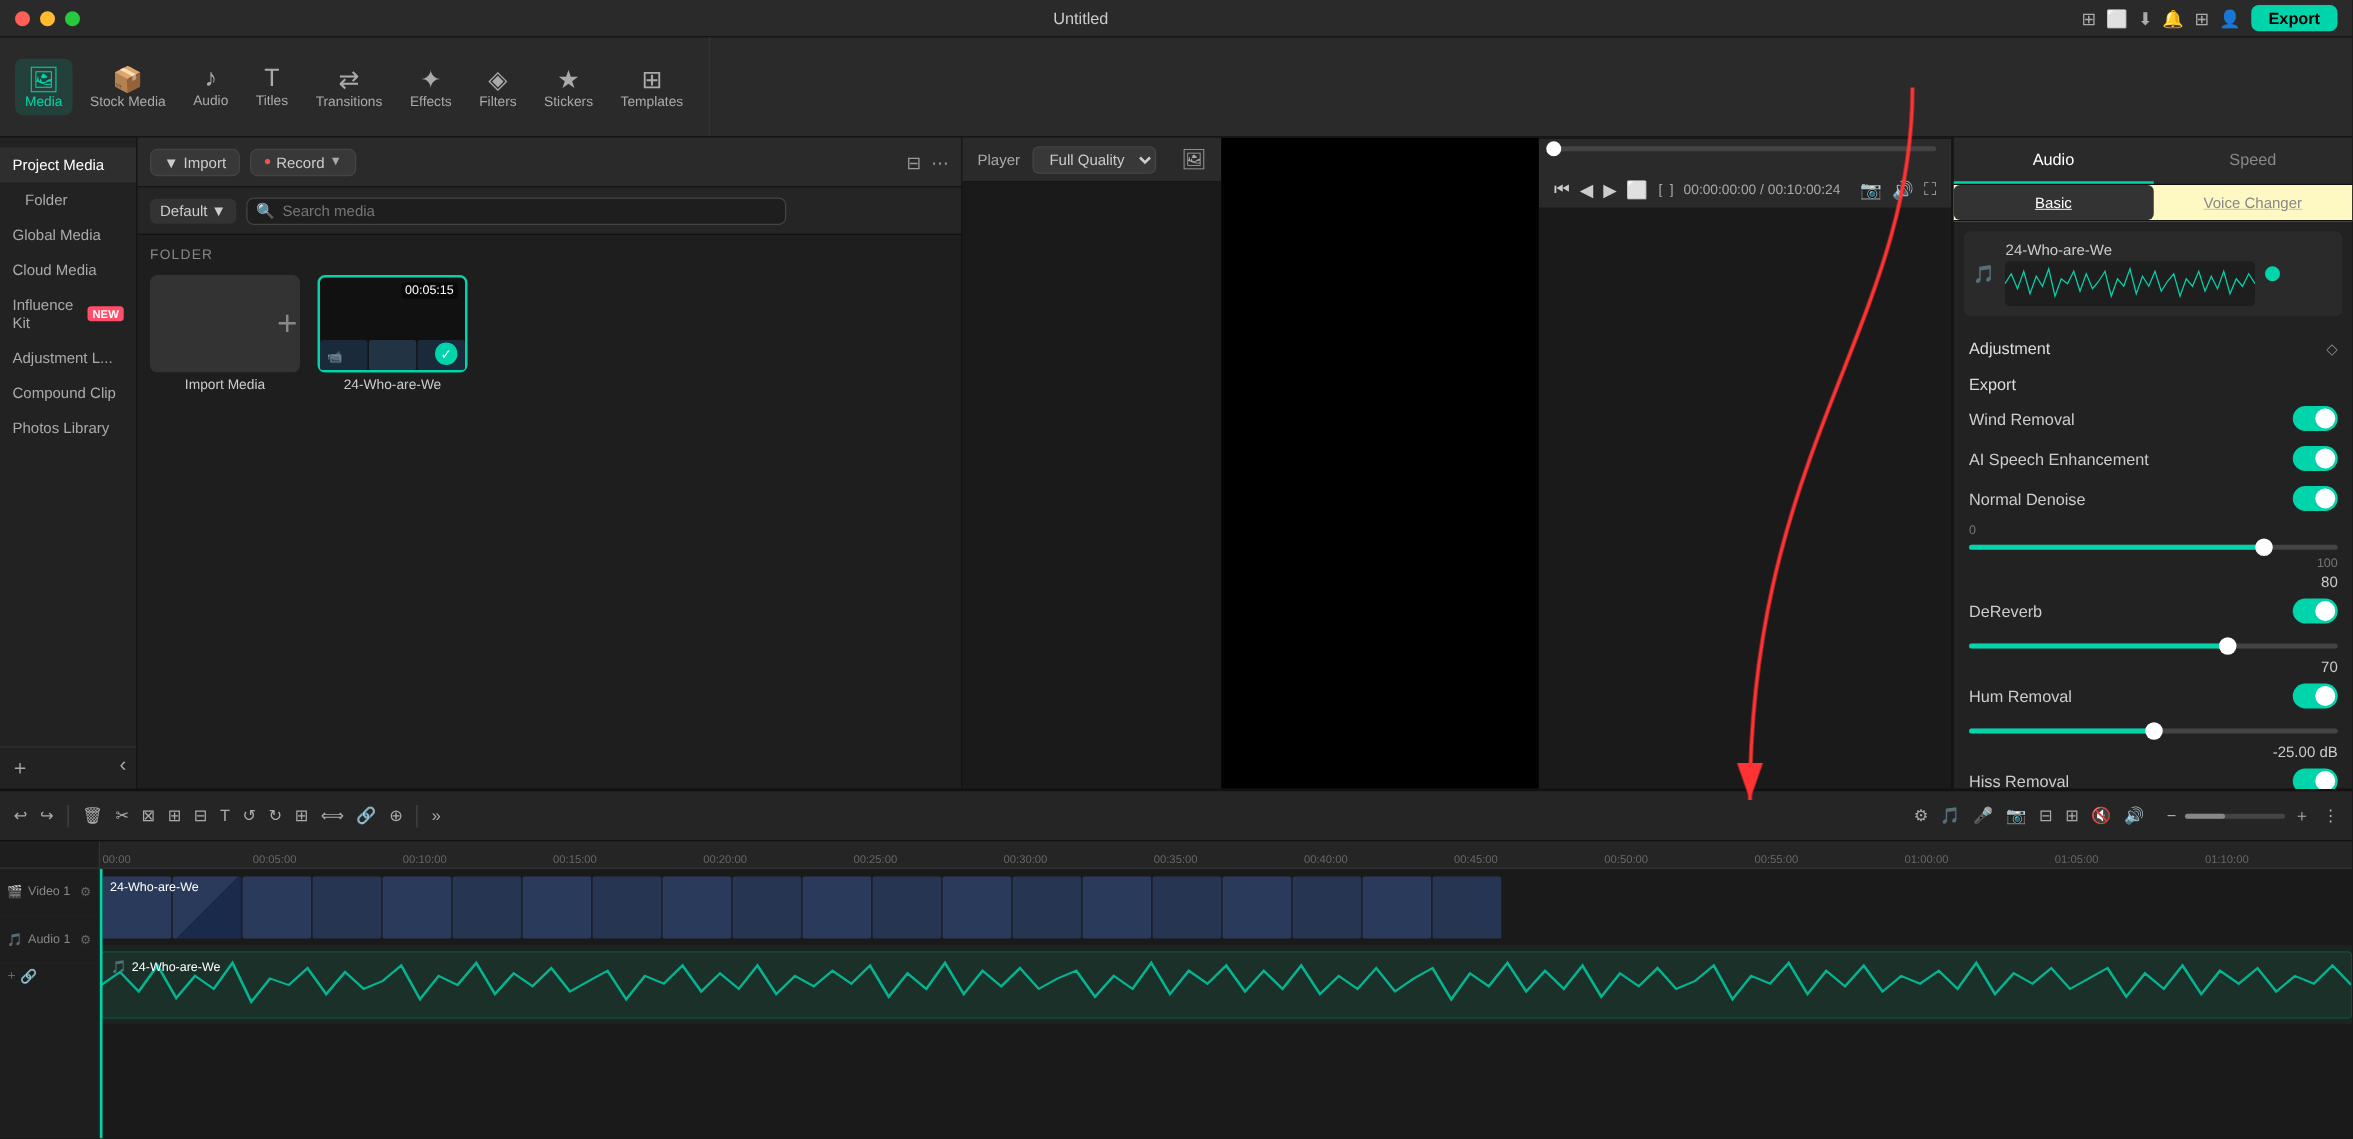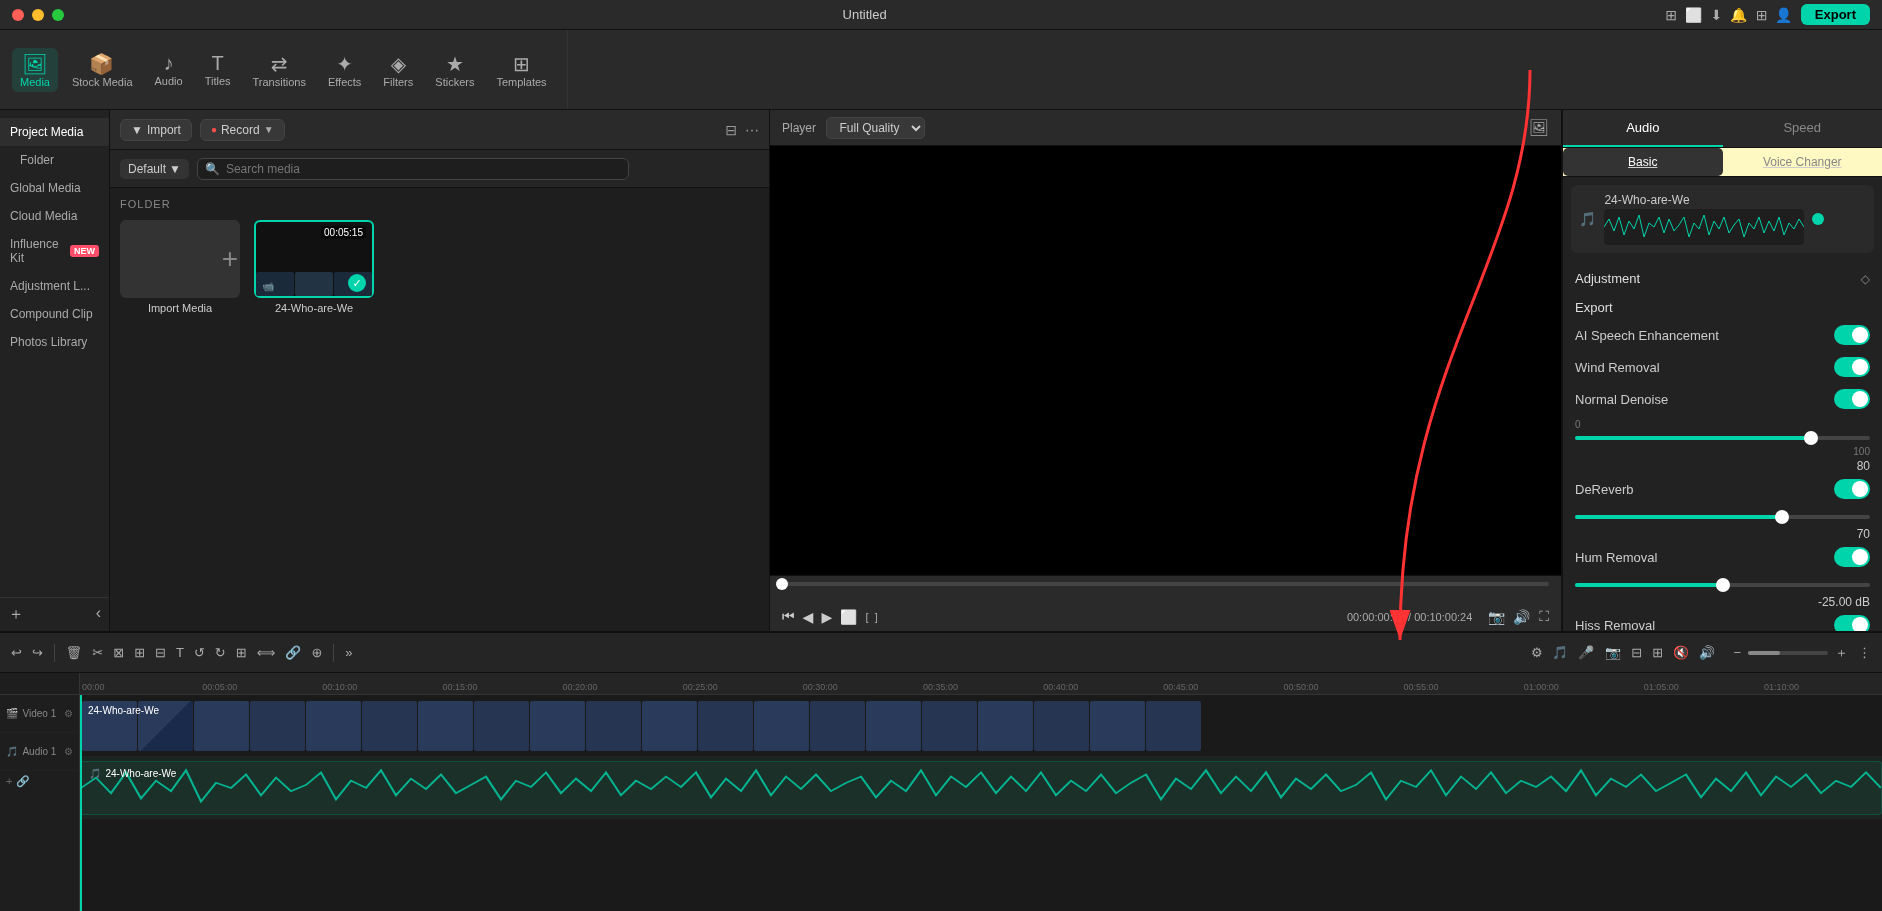--- a/index.html
+++ b/index.html
@@ -254,21 +254,21 @@
       height: 24px;
       background: #2a2a2a;
       border-radius: 2px;
       overflow: hidden;
     }
 
     
     .player-panel {
       flex: 1;
       display: flex;
-      flex-direction: column;
+      flex-direction: row;
       background: #1a1a1a;
       border-right: 1px solid #111;
     }
     .player-toolbar {
       height: 36px;
       background: #2a2a2a;
       display: flex;
       align-items: center;
       padding: 0 12px;
       gap: 10px;
@@ -799,26 +799,26 @@
       <div class="right-content">
 
         <div class="section-header">
           <span class="section-title">Adjustment</span>
           <span class="section-arrow">◇</span>
         </div>
 
         <div class="denoise-label">Export</div>
 
         <div class="toggle-row">
+          <span class="toggle-label">Wind Removal</span>
+          <div class="toggle"></div>
+        </div>
+
+        <div class="toggle-row">
           <span class="toggle-label">AI Speech Enhancement</span>
-          <div class="toggle"></div>
-        </div>
-
-        <div class="toggle-row">
-          <span class="toggle-label">Wind Removal</span>
           <div class="toggle"></div>
         </div>
 
         <div class="toggle-row">
           <span class="toggle-label">Normal Denoise</span>
           <div class="toggle"></div>
         </div>
         <div class="slider-row">
           <div class="slider-range">
             <span>0</span>

